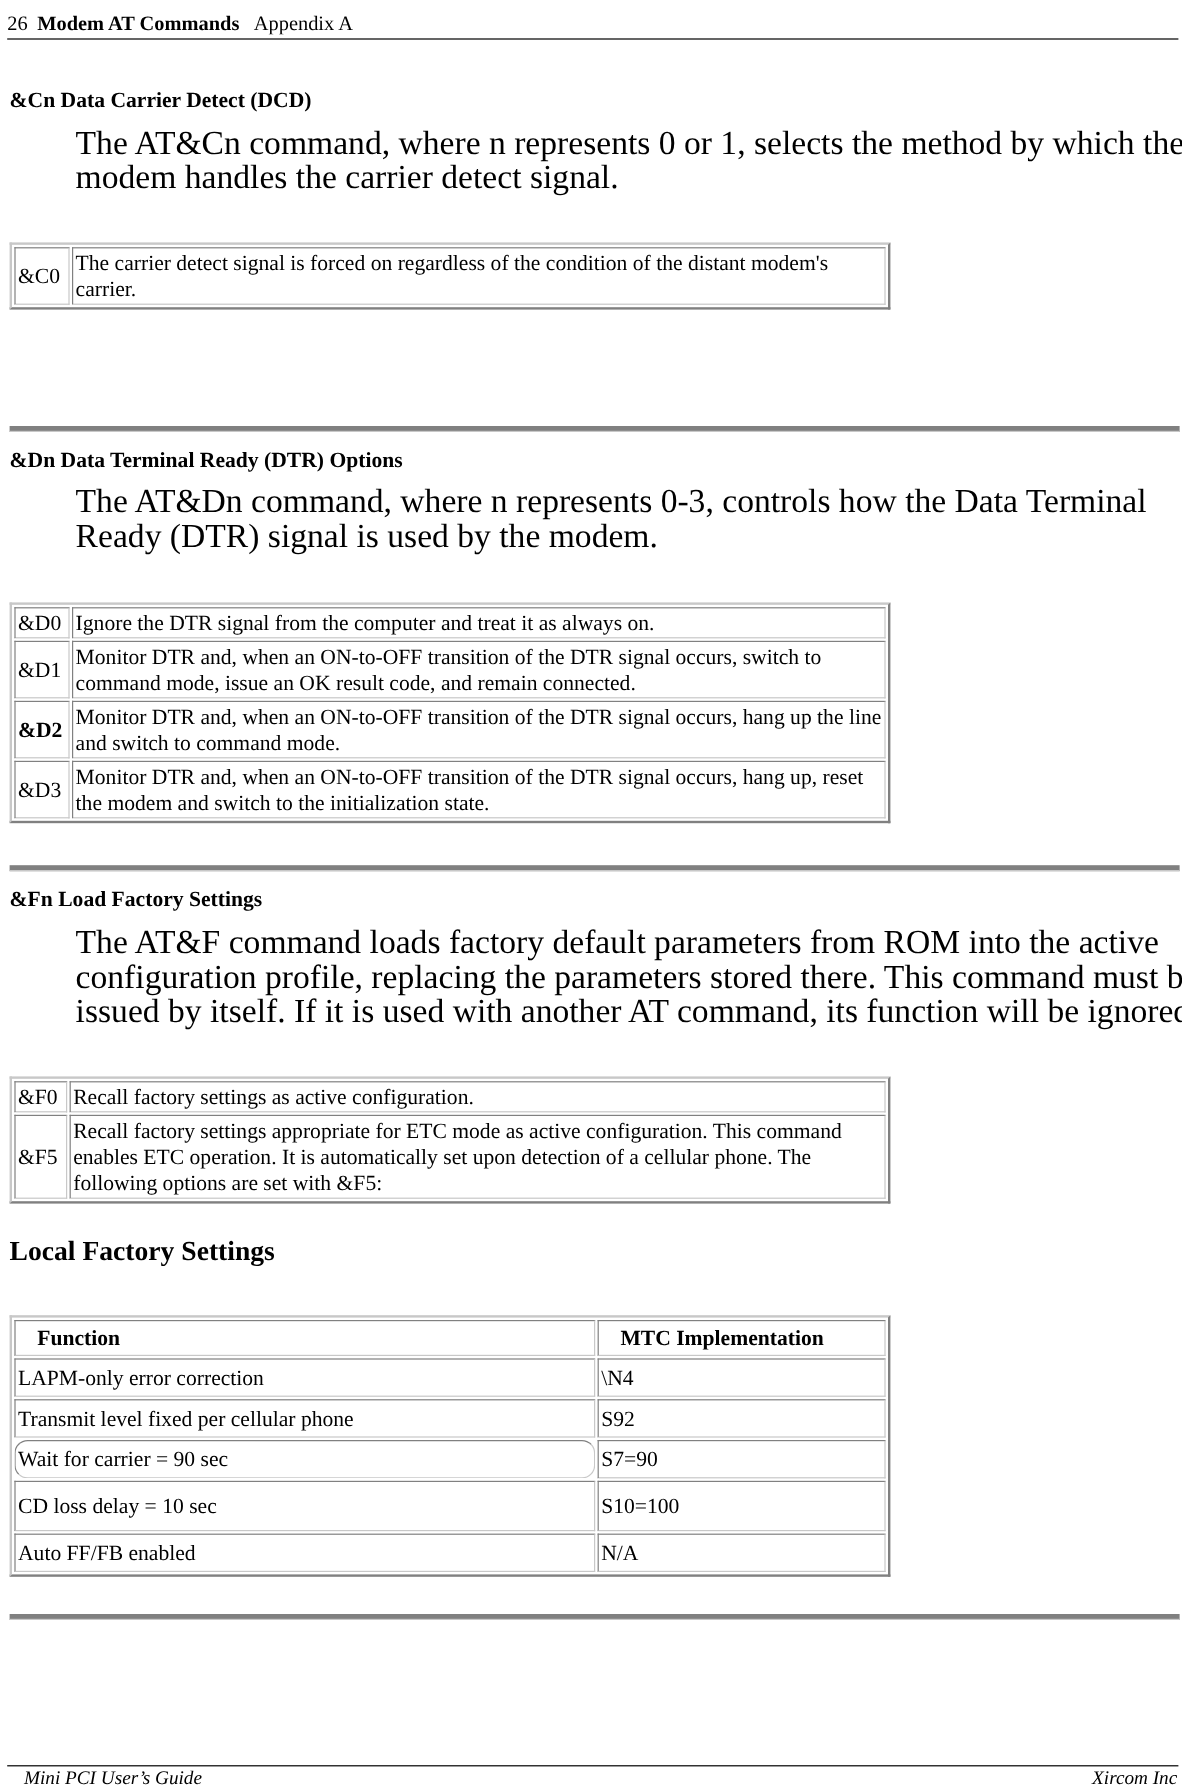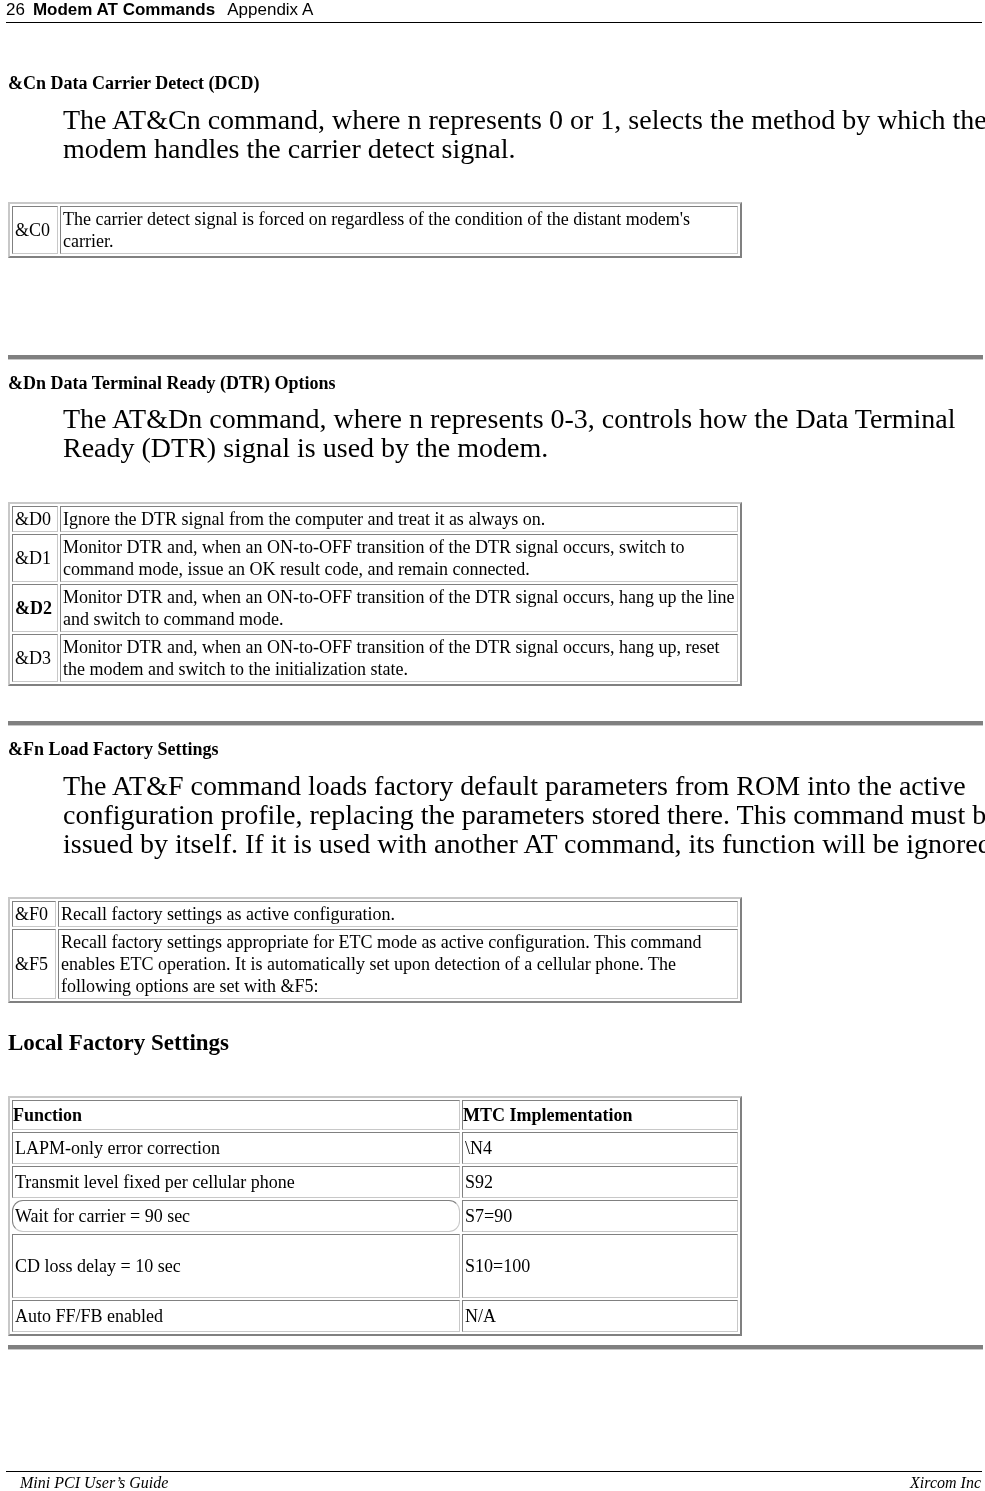--- a/index.html
+++ b/index.html
@@ -1,28 +1,28 @@
 <!DOCTYPE html>
 <html><head>
   <meta charset="utf-8">
   <style>
     html, body { margin: 0; padding: 0; background: #ffffff; }
     body { width: 985px; height: 1491px; position: relative; overflow: hidden; color: #000; }
-    .page-header { position: absolute; left: 6px; top: 0; width: 976px; height: 22px; border-bottom: 1px solid #000; font-family: Liberation Sans, sans-serif; font-size: 17px; line-height: 20px; white-space: nowrap; }
+    .page-header { position: absolute; left: 6px; top: 10px; width: 976px; height: 22px; border-bottom: 1px solid #000; font-family: Liberation Serif, serif; font-size: 17px; line-height: 20px; white-space: nowrap; }
     .page-header .num { margin-right: 8px; }
     .page-header .title { font-weight: bold; margin-right: 12px; }
     .content { position: absolute; left: 8px; top: 0; width: 975px; font-family: "Liberation Serif", serif; }
     .sec-head { position: absolute; left: 0; font-weight: bold; font-size: 18px; line-height: 22px; white-space: nowrap; }
     .sec-body { position: absolute; left: 12px; width: 960px; font-size: 28px; line-height: 29px; margin-left: 43px; }
     .sub-head { position: absolute; left: 0; font-weight: bold; font-size: 23px; line-height: 28px; }
     table.cmd { position: absolute; left: 0; border-collapse: separate; border-spacing: 2px; border: 2px solid; border-color: #c8c8c8 #808080 #808080 #c8c8c8; font-size: 18px; line-height: 22px; }
     table.cmd td { border: 1px solid; border-color: #808080 #c8c8c8 #c8c8c8 #808080; padding: 1px 2px; vertical-align: middle; }
     td.code { white-space: nowrap; }
     td.code.bold { font-weight: bold; }
-    th.hd { font-weight: bold; text-align: left; border: 1px solid; border-color: #808080 #c8c8c8 #c8c8c8 #808080; padding: 3px 0; }
+    th.hd { font-weight: bold; text-align: left; border: 1px solid; border-color: #808080 #c8c8c8 #c8c8c8 #808080; padding: 3px 18px; }
     .hr { position: absolute; left: 0; width: 975px; height: 4px; background: #808080; border-bottom: 1px solid #c8c8c8; }
     .footer-line { position: absolute; left: 6px; top: 1471px; width: 976px; height: 1px; background: #000; }
     .footer { position: absolute; top: 1474px; font-family: "Liberation Serif", serif; font-style: italic; font-size: 16px; line-height: 18px; }
   </style>
 </head>
 <body>
 
 <div class="page-header">
   <span class="num">26</span><span class="title">Modem AT Commands</span><span>Appendix A</span>
 </div>
@@ -94,21 +94,21 @@
     <tr>
       <td style="padding:4px 2px;">Transmit level fixed per cellular phone</td>
       <td style="padding:4px 2px;">S92</td>
     </tr>
     <tr>
       <td style="padding:4px 2px;border-radius:11px;">Wait for carrier = 90 sec</td>
       <td style="padding:4px 2px;">S7=90</td>
     </tr>
     <tr>
       <td style="padding:4px 2px;">CD loss delay = 10 sec</td>
-      <td style="padding:20px 2px;">S10=100</td>
+      <td style="padding:9px 2px;">S10=100</td>
     </tr>
     <tr>
       <td style="padding:4px 2px;">Auto FF/FB enabled</td>
       <td style="padding:4px 2px;">N/A</td>
     </tr>
   </tbody>
     </table>
   <div class="hr" style="top:1345px;"></div>
 </div>
 

